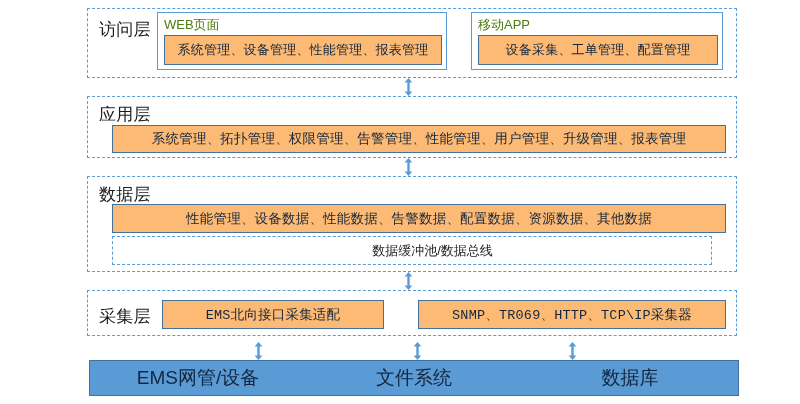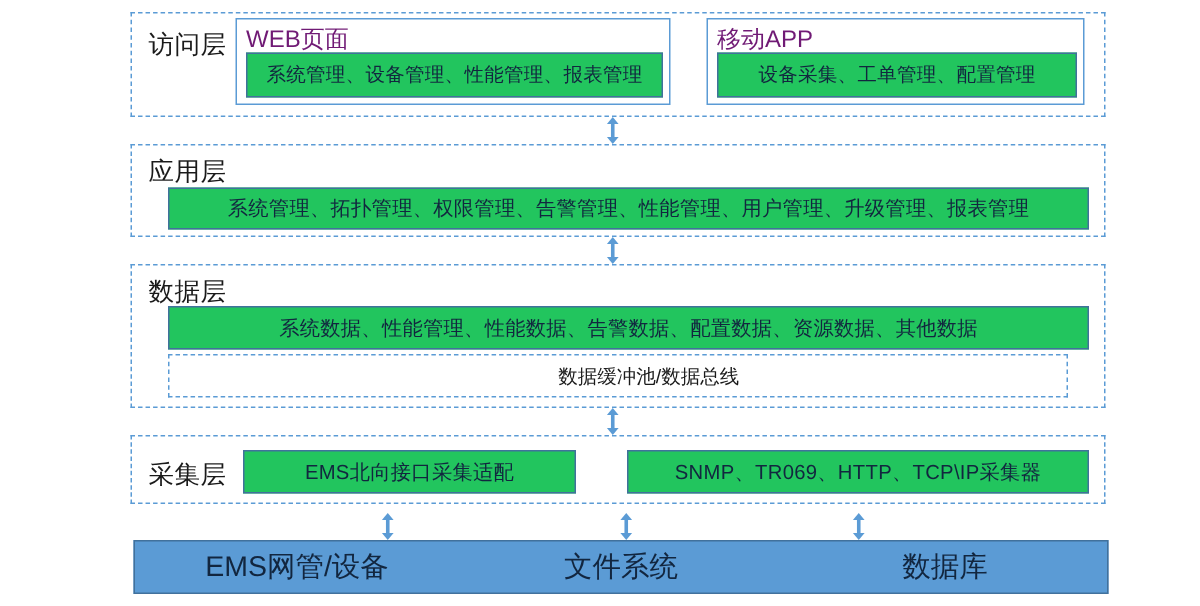--- a/index.html
+++ b/index.html
@@ -40,30 +40,30 @@
   .panel {
     position: absolute;
     box-sizing: border-box;
     border: 1px solid #5B9BD5;
     background: #ffffff;
   }
   .panel-title {
     position: absolute;
     left: 6px;
     top: 3px;
-    font-size: 16px;
-    color: #701a75;
+    font-size: 13px;
+    color: #4d7c0f;
     white-space: nowrap;
   }
 
   
   .bluebar {
     position: absolute;
     box-sizing: border-box;
-    background: #22c55e;
+    background: #fdba74;
     border: 1px solid #41719C;
     display: flex;
     align-items: center;
     justify-content: center;
     font-size: 13px;
     color: #12263f;
     white-space: nowrap;
     letter-spacing: .2px;
   }
   .bluebar.big { font-size: 13.5px; }
@@ -142,33 +142,33 @@
   <div class="arrow" style="left:403px; top:158px; height:18px;">
     <svg width="11" height="18" viewBox="0 0 11 18">
       <line x1="5.5" y1="3" x2="5.5" y2="15" stroke="#5B9BD5" stroke-width="2.4"></line>
       <polygon points="5.5,0 1.6,4.6 9.4,4.6" fill="#5B9BD5"></polygon>
       <polygon points="5.5,18 1.6,13.4 9.4,13.4" fill="#5B9BD5"></polygon>
     </svg>
   </div>
 
   <div class="layer" style="left:87px; top:176px; width:650px; height:96px;">
     <span class="layer-label" style="left:11px; top:6px;">数据层</span>
-    <div class="bluebar big" style="left:24px; top:27px; width:614px; height:29px;">系统数据、性能管理、性能数据、告警数据、配置数据、资源数据、其他数据</div>
+    <div class="bluebar big" style="left:24px; top:27px; width:614px; height:29px;">性能管理、设备数据、性能数据、告警数据、配置数据、资源数据、其他数据</div>
     <div class="dashbox" style="left:24px; top:59px; width:600px; height:29px;padding-left:41px;">数据缓冲池/数据总线</div>
   </div>
 
   <div class="arrow" style="left:403px; top:272px; height:18px;">
     <svg width="11" height="18" viewBox="0 0 11 18">
       <line x1="5.5" y1="3" x2="5.5" y2="15" stroke="#5B9BD5" stroke-width="2.4"></line>
       <polygon points="5.5,0 1.6,4.6 9.4,4.6" fill="#5B9BD5"></polygon>
       <polygon points="5.5,18 1.6,13.4 9.4,13.4" fill="#5B9BD5"></polygon>
     </svg>
   </div>
 
-  <div class="layer" style="left:87px; top:290px; width:650px; height:46px;">
+  <div class="layer" style="left:87px; top:290px; width:650px; height:46px;font-family:Liberation Mono, monospace;">
     <span class="layer-label" style="left:11px; top:14px;">采集层</span>
     <div class="bluebar big" style="left:74px; top:9px; width:222px; height:29px;">EMS北向接口采集适配</div>
     <div class="bluebar big" style="left:330px; top:9px; width:308px; height:29px;">SNMP、TR069、HTTP、TCP\IP采集器</div>
   </div>
 
   <div class="arrow" style="left:253px; top:342px; height:18px;">
     <svg width="11" height="18" viewBox="0 0 11 18">
       <line x1="5.5" y1="3" x2="5.5" y2="15" stroke="#5B9BD5" stroke-width="2.4"></line>
       <polygon points="5.5,0 1.6,4.6 9.4,4.6" fill="#5B9BD5"></polygon>
       <polygon points="5.5,18 1.6,13.4 9.4,13.4" fill="#5B9BD5"></polygon>

